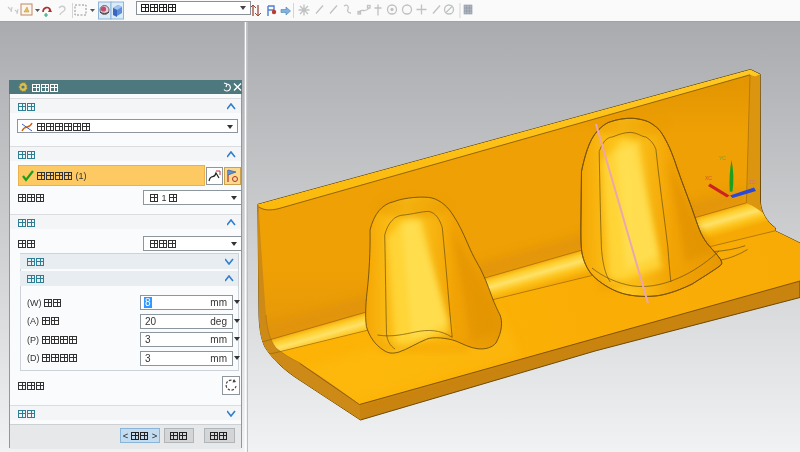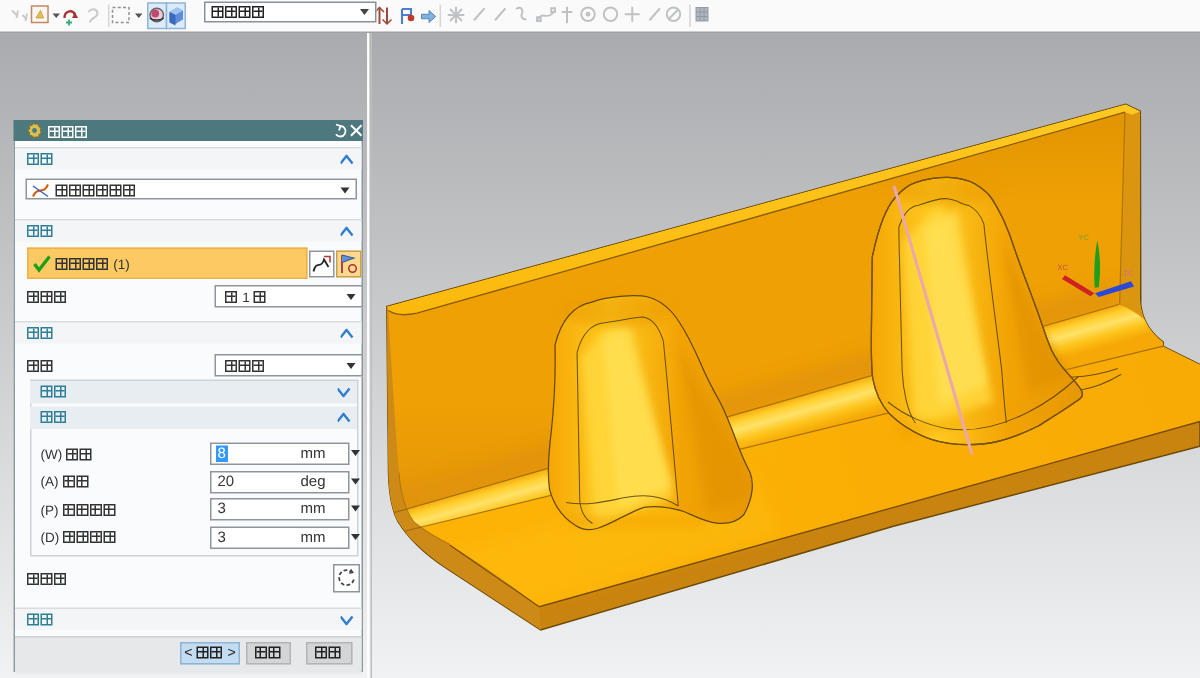--- a/index.html
+++ b/index.html
@@ -29,21 +29,21 @@
   vertical-align:-0.5px;margin-right:1px;font-weight:normal;
   background:linear-gradient(currentColor,currentColor) 50% 0/1px 100% no-repeat,
   linear-gradient(currentColor,currentColor) 0 50%/100% 1px no-repeat;}
 .lbl{position:absolute;color:#333;font-size:9px;}
 .combo{position:absolute;background:#fff;border:1px solid #8d959d;box-sizing:border-box;font-size:9px;}
 .arr{position:absolute;right:4px;top:5px;width:0;height:0;
   border-left:3px solid transparent;border-right:3px solid transparent;border-top:4px solid #333;}
 .spin{position:absolute;left:130px;width:93px;background:#fff;border:1px solid #8d959d;
   box-sizing:border-box;height:15px;font-size:10px;}
 .spin .v{position:absolute;left:4px;top:1px;}
-.spin .u{position:absolute;right:15px;top:1px;}
+.spin .u{position:absolute;right:5px;top:1px;}
 .sarrbox{position:absolute;left:224px;width:8px;height:15px;}
 .sarrbox i{position:absolute;left:0;top:5px;width:0;height:0;border-left:3.5px solid transparent;
   border-right:3.5px solid transparent;border-top:4.5px solid #333;}
 .btn{position:absolute;top:347px;height:15px;background:#d3d5d7;
   border:1px solid #b0b5ba;box-sizing:border-box;text-align:center;font-size:9.5px;
   color:#222;line-height:13px;}
 .iconbtn{position:absolute;background:#fff;border:1px solid #8d959d;box-sizing:border-box;}
 #btnbar{position:absolute;left:0;top:343px;width:231px;height:24px;background:#e6e8ea;
   border-top:1px solid #cdd1d4;}
 </style></head>

